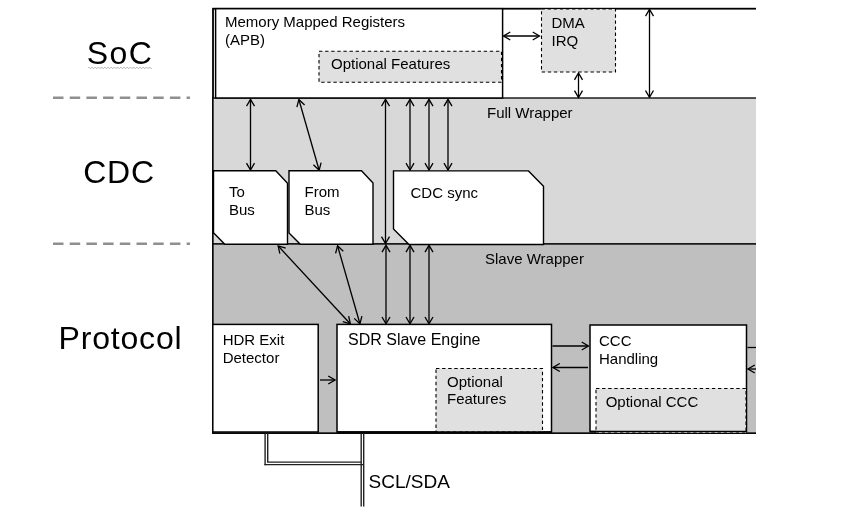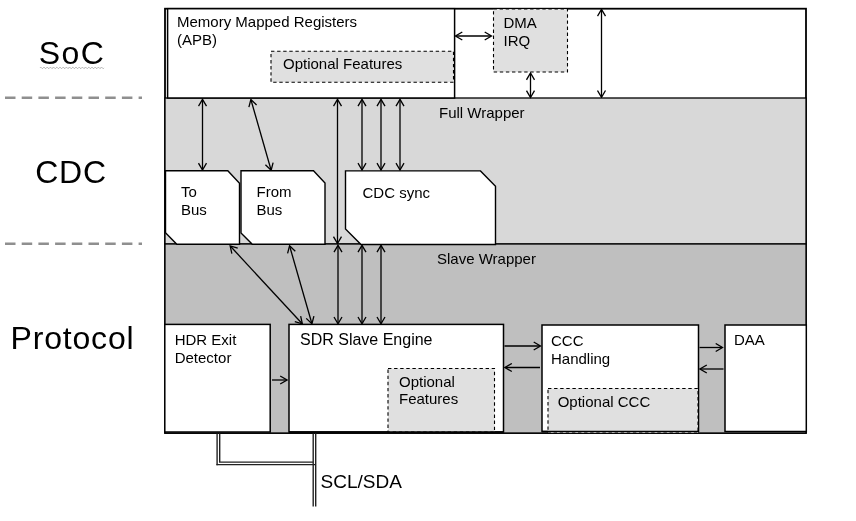--- a/index.html
+++ b/index.html
@@ -1,17 +1,17 @@
 <!DOCTYPE html>
 <html><head>
 <meta charset="utf-8">
 <style>
   html,body{margin:0;padding:0;background:#ffffff;}
-  #stage{position:relative;width:856px;height:521px;background:#ffffff;overflow:hidden;
-         font-family:"Liberation Sans",sans-serif;}
+  #stage{position:relative;width:708px;height:521px;background:#ffffff;overflow:hidden;
+         font-family:"Liberation Sans",sans-serif;padding-left:48px;}
   svg text{font-family:"Liberation Sans",sans-serif;fill:#000000;}
 </style>
 </head>
 <body>
 <div id="stage">
 <svg width="856" height="521" viewBox="0 0 856 521">
   <defs>
     <marker id="ae" viewBox="-8 -5 9 10" markerWidth="9" markerHeight="10" refX="-0.5" refY="0" orient="auto" markerUnits="userSpaceOnUse">
       <path d="M -6.8 -4 L 0 0 L -6.8 4" fill="none" stroke="#000" stroke-width="1.3"></path>
     </marker>

